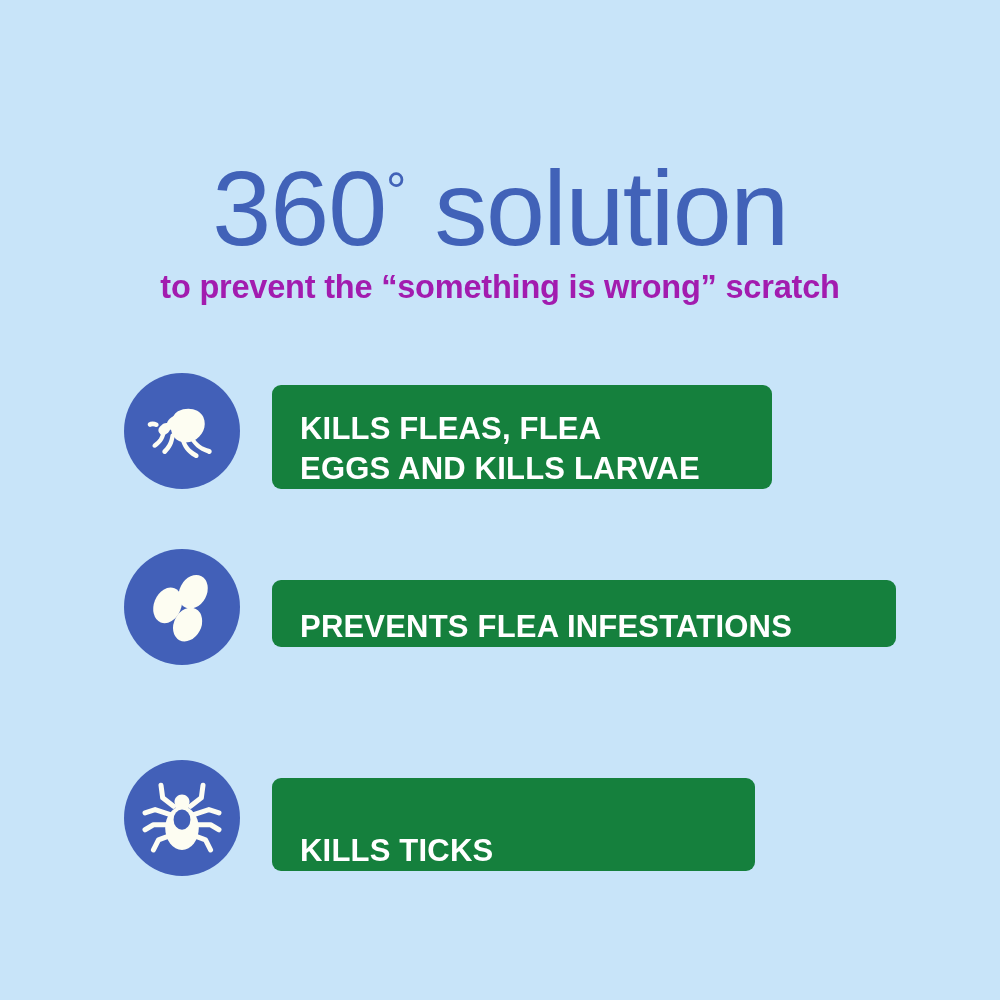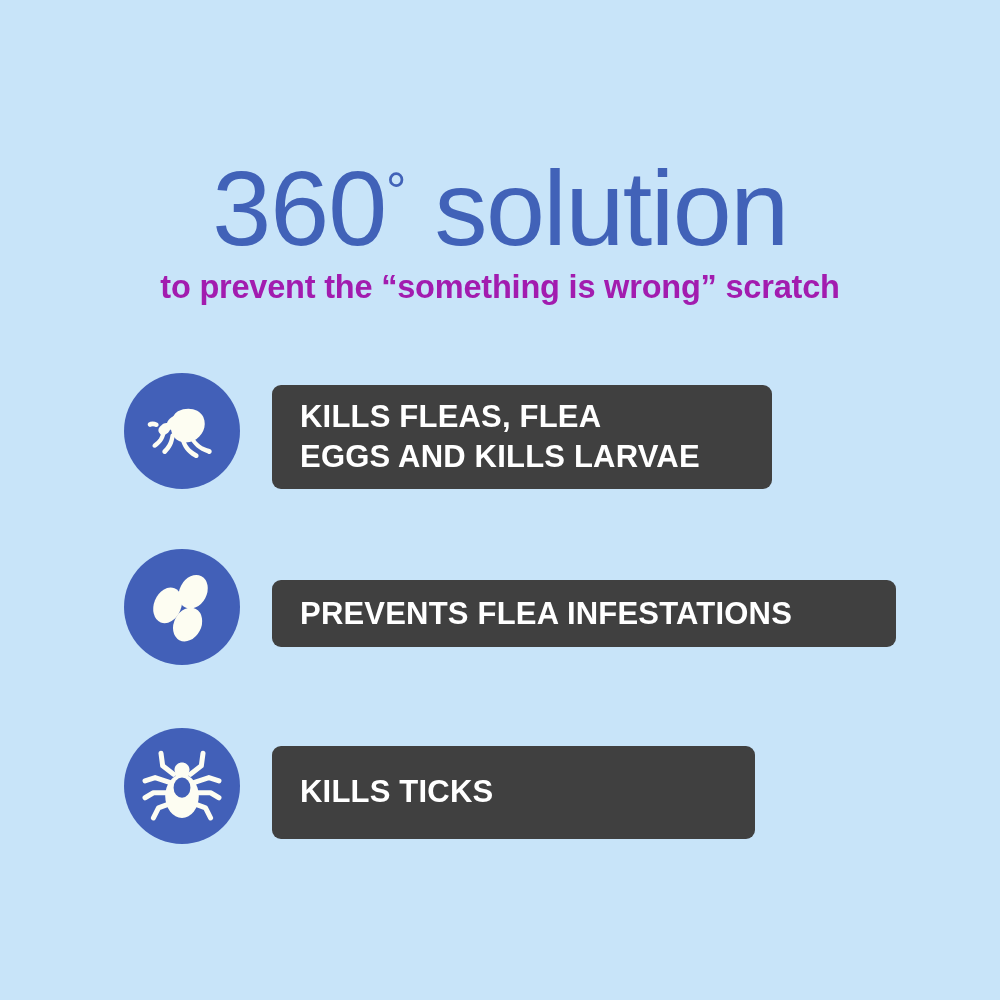--- a/index.html
+++ b/index.html
@@ -75,49 +75,49 @@
   }
 
   .feature-row {
     position: absolute;
     left: 124px;
     display: flex;
     align-items: center;
   }
   .feature-row.r1 { top: 373px; }
   .feature-row.r2 { top: 549px; }
-  .feature-row.r3 { top: 728px; }
+  .feature-row.r3 { top: 760px; }
 
   .icon-circle {
     width: 116px;
     height: 116px;
     border-radius: 50%;
     background: #4260b8;
     flex: 0 0 116px;
     display: flex;
     align-items: center;
     justify-content: center;
     position: relative;
   }
   .icon-circle svg {
     display: block;
   }
 
   .banner {
-    background: #404040;
+    background: #15803d;
     border-radius: 9px;
     color: #ffffff;
     font-family: "Liberation Sans", sans-serif;
     font-weight: 700;
     font-size: 31px;
     line-height: 40px;
     letter-spacing: 0.2px;
     display: flex;
     flex-direction: column;
-    justify-content: center;
+    justify-content: flex-end;
     box-sizing: border-box;
   }
 
   .r1 .banner {
     margin-left: 32px;
     width: 500px;
     height: 104px;
     padding: 0 0 0 28px;
     margin-top: 11px;
   }

